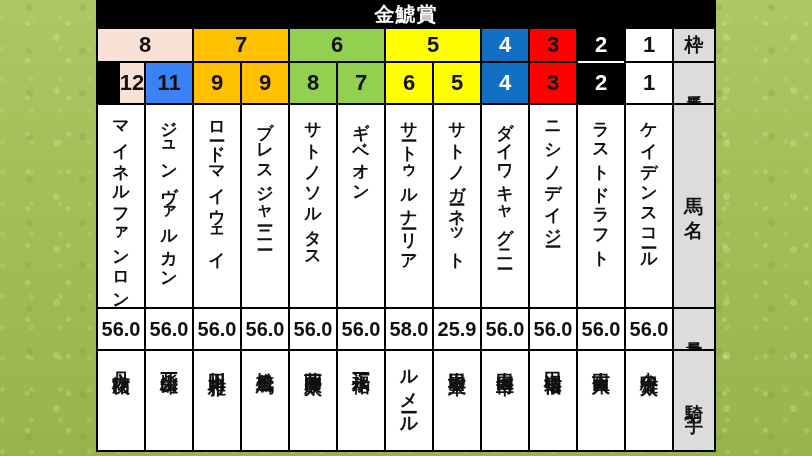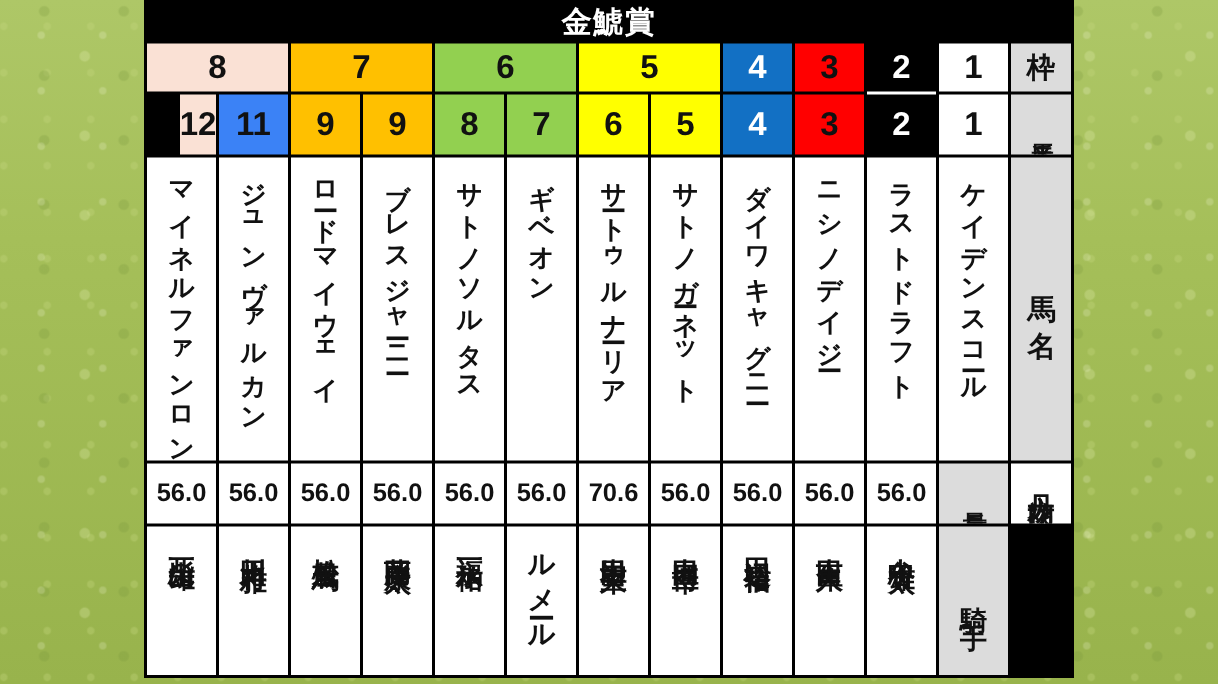--- a/index.html
+++ b/index.html
@@ -57,21 +57,21 @@
   .wt { color: #fff; }
   
   .white-sep { box-shadow: 0 2px 0 0 #ffffff; z-index: 2; }
   .vtext {
     writing-mode: vertical-rl;
     text-orientation: mixed;
     line-height: 1;
   }
   .name-cell { align-items: flex-start; padding-top: 5px; box-sizing: border-box; }
   .name-cell .vtext { font-size: 17px; letter-spacing: 2px; }
-  .weight-cell { font-size: 17px; }
+  .weight-cell { font-size: 20px; }
   .jockey-cell { align-items: flex-start; padding-top: 6px; box-sizing: border-box; }
   .jockey-cell .vtext { font-size: 18px; letter-spacing: 2px; }
   .hdr { font-size: 18px; }
   .hdr .vtext { font-size: 16px; }
   .hdr-name .vtext { font-size: 19px; letter-spacing: 24px; text-indent: 12px; margin-top: -12px; }
   .hdr-jockey .vtext { font-size: 18px; letter-spacing: 12px; text-indent: 6px; margin-top: -6px; }
   .hdr-waku { font-size: 19px; }
 </style>
 </head>
 <body>
@@ -146,21 +146,22 @@
     <div class="cell hdr hdr-name" style="background-color: rgb(220, 220, 220);">
       <span class="vtext">馬名</span>
     </div>
 
     <div class="cell weight-cell">56.0</div>
     <div class="cell weight-cell">56.0</div>
     <div class="cell weight-cell">56.0</div>
     <div class="cell weight-cell">56.0</div>
     <div class="cell weight-cell">56.0</div>
     <div class="cell weight-cell">56.0</div>
-    <div class="cell weight-cell">70.6</div>
+    <div class="cell weight-cell">58.0</div>
+    <div class="cell weight-cell">25.9</div>
     <div class="cell weight-cell">56.0</div>
     <div class="cell weight-cell">56.0</div>
     <div class="cell weight-cell">56.0</div>
     <div class="cell weight-cell">56.0</div>
     <div class="cell hdr" style="background-color: rgb(220, 220, 220);">
       <span class="vtext">斤量</span>
     </div>
 
     <div class="cell jockey-cell">
       <span class="vtext">丹内祐次</span>

